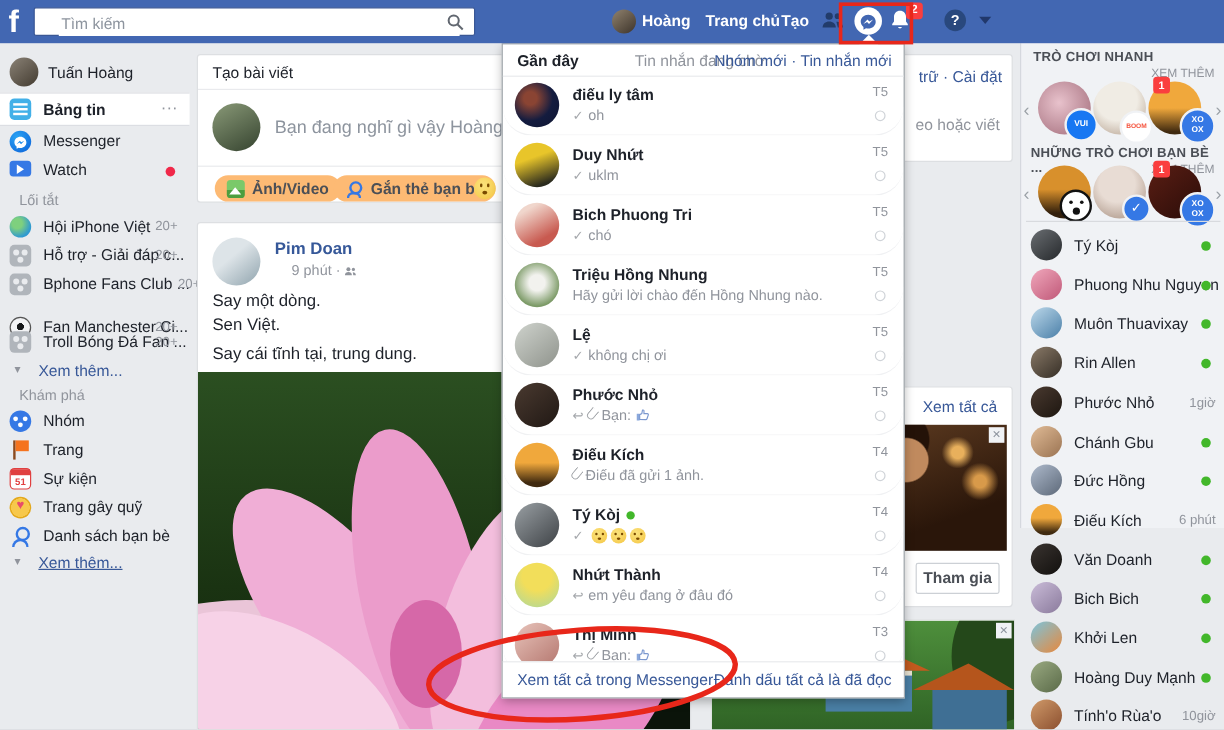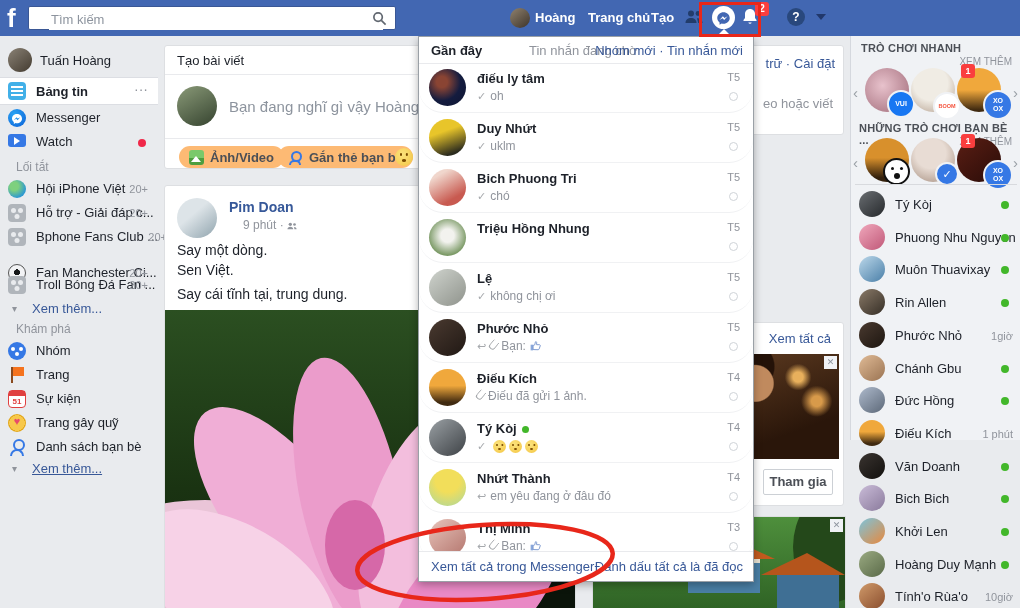--- a/index.html
+++ b/index.html
@@ -396,20 +396,21 @@
         <div class="conv">
           <div class="conv-av cav2"></div>
           <div class="conv-name">Bich Phuong Tri</div>
           <div class="conv-prev"><span class="pfx">✓</span><span>chó</span></div>
           <div class="conv-time">T5</div>
           <div class="conv-circle"></div>
         </div>
         <div class="conv">
           <div class="conv-av cav3"></div>
           <div class="conv-name">Triệu Hồng Nhung</div>
+          <div class="conv-prev"><span>Hãy gửi lời chào đến Hồng Nhung nào.</span></div>
           <div class="conv-time">T5</div>
           <div class="conv-circle"></div>
         </div>
         <div class="conv">
           <div class="conv-av cav4"></div>
           <div class="conv-name">Lệ</div>
           <div class="conv-prev"><span class="pfx">✓</span><span>không chị ơi</span></div>
           <div class="conv-time">T5</div>
           <div class="conv-circle"></div>
         </div>
@@ -527,21 +528,21 @@
           <div class="ct-dot"></div>
         </div>
         <div class="contact" style="top: 348.2px;">
           <div class="ct-av kav6"></div>
           <div class="ct-name">Đức Hồng</div>
           <div class="ct-dot"></div>
         </div>
         <div class="contact" style="top: 380.9px;">
           <div class="ct-av kav7"></div>
           <div class="ct-name">Điếu Kích</div>
-          <div class="ct-time">1 phút</div>
+          <div class="ct-time">6 phút</div>
         </div>
         <div class="contact" style="top: 413.6px;">
           <div class="ct-av kav8"></div>
           <div class="ct-name">Văn Doanh</div>
           <div class="ct-dot"></div>
         </div>
         <div class="contact" style="top: 446.3px;">
           <div class="ct-av kav9"></div>
           <div class="ct-name">Bich Bich</div>
           <div class="ct-dot"></div>

